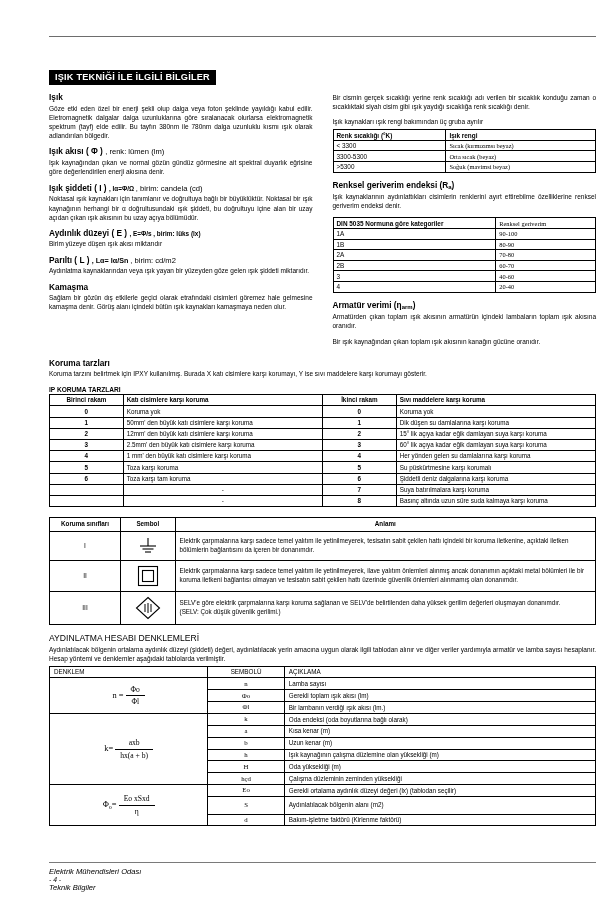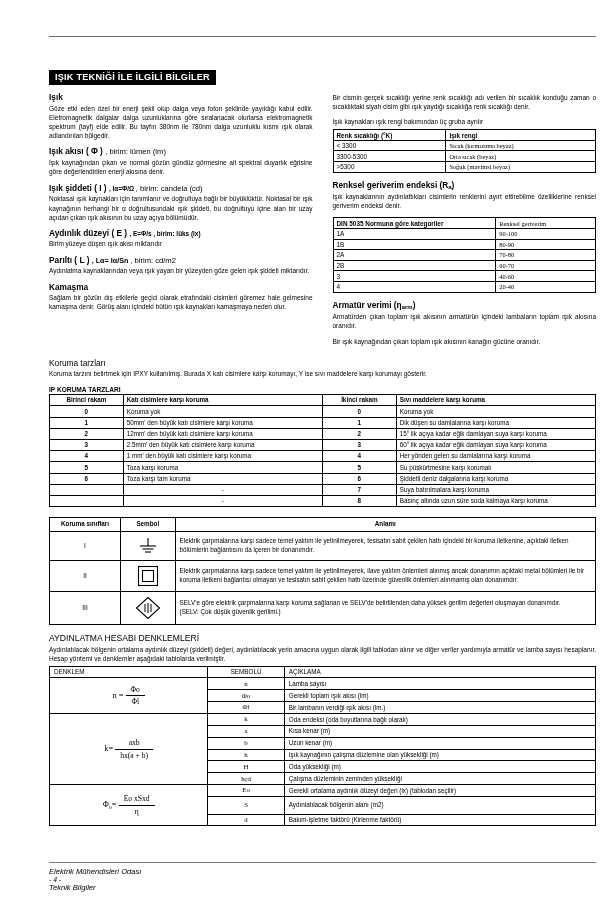--- a/index.html
+++ b/index.html
@@ -103,21 +103,21 @@
     font-size: 6.4px;
   }
   .serif {
     font-family: "Liberation Serif", serif;
     font-size: 6.6px;
   }
   .ctr { text-align: center; }
   
   h3.wide {
     font-size: 8.3px;
-    font-weight: normal;
+    font-weight: bold;
     margin: 4px 0 1px 0;
   }
   h3.wide2 {
     font-size: 8.6px;
     font-weight: normal;
     margin: 8px 0 2px 0;
   }
   .sublabel {
     font-size: 6.6px;
     font-weight: bold;
@@ -251,21 +251,21 @@
 
     <div class="banner">IŞIK TEKNİĞİ İLE İLGİLİ BİLGİLER</div>
 
     <div class="cols">
 
       <div class="col">
 
         <h3 class="sec">Işık</h3>
         <p class="body">Göze etki eden özel bir enerji şekli olup dalga veya foton şeklinde yayıldığı kabul edilir. Eletromagnetik dalgalar dalga uzunluklarına göre sıralanacak olurlarsa elektromagnetik spektrum (tayf) elde edilir. Bu tayfın 380nm ile 780nm dalga uzunluklu kısmı ışık olarak adlandırılan bölgedir.</p>
 
-        <h3 class="sec"><span>Işık akısı ( Φ ) </span><span class="norm">, birim: lümen (lm)</span></h3>
+        <h3 class="sec"><span>Işık akısı ( Φ ) </span><span class="norm">, renk: lümen (lm)</span></h3>
         <p class="body">Işık kaynağından çıkan ve normal gözün gündüz görmesine ait spektral duyarlık eğrisine göre değerlendirilen enerji akısına denir.</p>
 
         <h3 class="sec"><span>Işık şiddeti ( I ) </span><span class="small">, Iα=Φ/Ω </span><span class="norm">, birim: candela (cd)</span></h3>
         <p class="body">Noktasal ışık kaynakları için tanımlanır ve doğrultuya bağlı bir büyüklüktür. Noktasal bir ışık kaynağının herhangi bir α doğrultusundaki ışık şiddeti, bu doğrultuyu içine alan bir uzay açıdan çıkan ışık akısının bu uzay açıya bölümüdür.</p>
 
         <h3 class="sec"><span>Aydınlık düzeyi ( E ) </span><span class="small">, E=Φ/s </span><span class="small">, birim: lüks (lx)</span></h3>
         <p class="body">Birim yüzeye düşen ışık akısı miktarıdır</p>
 
         <h3 class="sec"><span>Parıltı ( L ) </span><span class="sub">, Lα= Iα/Sn </span><span class="norm">, birim: cd/m2</span></h3>
         <p class="body">Aydınlatma kaynaklarından veya ışık yayan bir yüzeyden göze gelen ışık şiddeti miktarıdır.</p>

